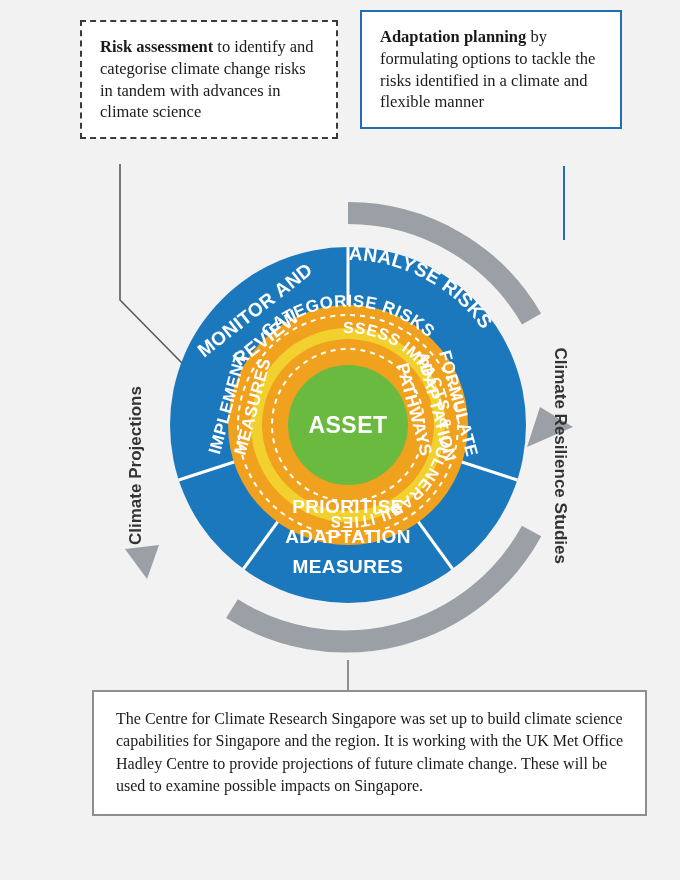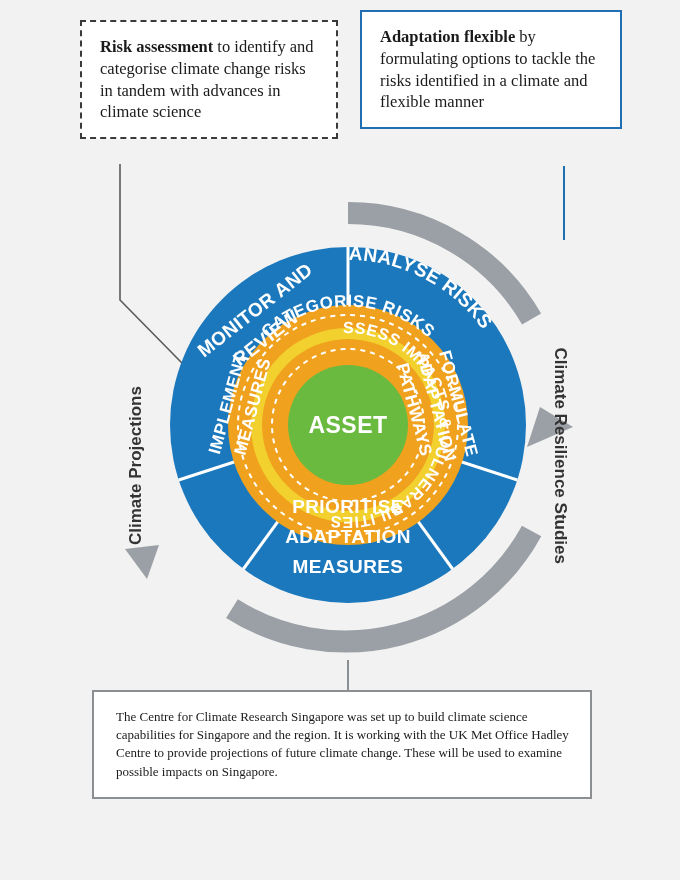--- a/index.html
+++ b/index.html
@@ -43,24 +43,24 @@
   #callout-adapt {
     left: 352px;
     top: 10px;
     width: 262px;
     padding: 14px 14px 14px 18px;
     border: 2.5px solid #1f6fb2;
   }
   #callout-bottom {
     left: 84px;
     top: 690px;
-    width: 500px;
+    width: 555px;
     padding: 16px 18px 16px 22px;
     border: 2.5px solid #8b8f92;
-    font-size: 13px;
+    font-size: 16px;
     line-height: 1.4;
   }
 
   
   .leader {
     position: absolute;
     pointer-events: none;
   }
 
   
@@ -114,21 +114,21 @@
     <polyline points="556,166 556,240" fill="none" stroke="#1f6fb2" stroke-width="2"></polyline>
 
     <line x1="340" y1="660" x2="340" y2="690" stroke="#8b8f92" stroke-width="2"></line>
   </svg>
 
   <div class="callout" id="callout-risk">
     <b>Risk assessment</b><span> to identify and categorise climate change risks in tandem with advances in climate science</span>
   </div>
 
   <div class="callout" id="callout-adapt">
-    <b>Adaptation flexible</b><span> by formulating options to tackle the risks identified in a climate and flexible manner</span>
+    <b>Adaptation planning</b><span> by formulating options to tackle the risks identified in a climate and flexible manner</span>
   </div>
 
   <div class="callout" id="callout-bottom">
     <span>The Centre for Climate Research Singapore was set up to build climate science capabilities for Singapore and the region. It is working with the UK Met Office Hadley Centre to provide projections of future climate change. These will be used to examine possible impacts on Singapore.</span>
   </div>
 
   <div id="wheel">
     <svg width="490" height="500" viewBox="0 0 490 500">
       <defs>
 

